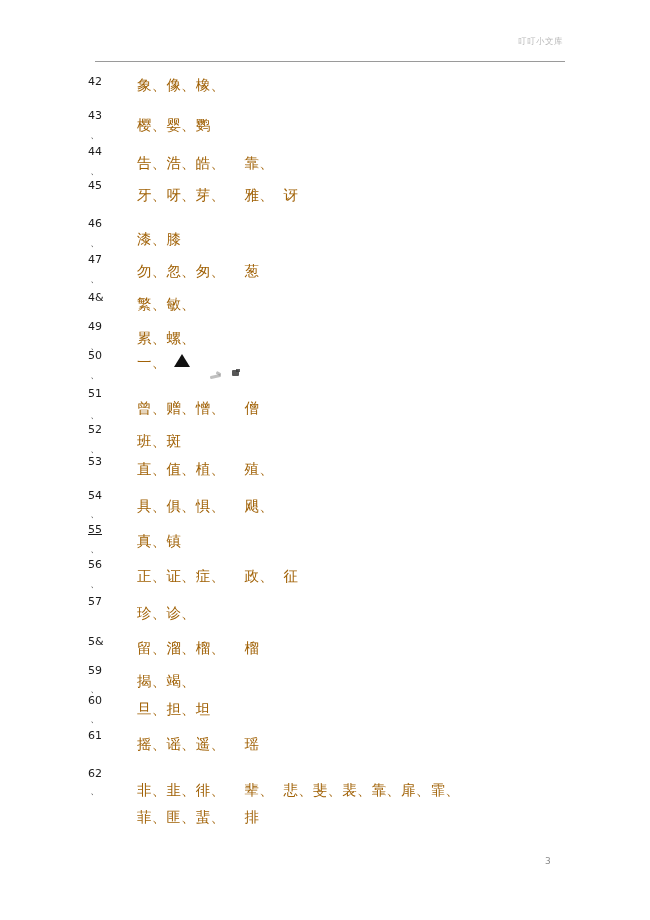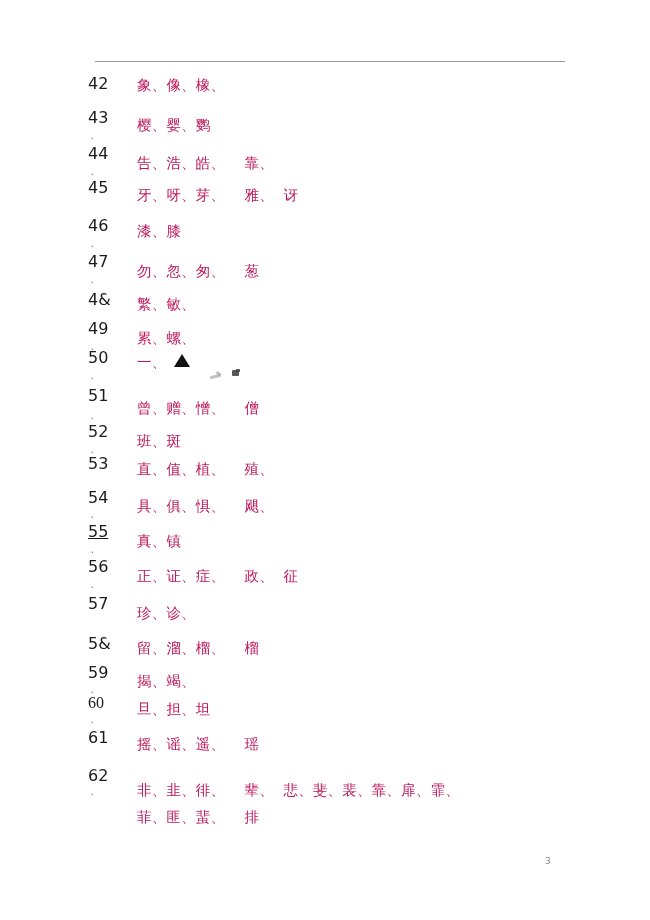--- a/index.html
+++ b/index.html
@@ -53,39 +53,39 @@
     width: 650px;
   }
   .row {
     position: relative;
     width: 650px;
   }
   .num {
     position: absolute;
     left: 88px;
     font-family: "DejaVu Sans", sans-serif;
-    font-size: 16px;
+    font-size: 11px;
     color: #1b1b1b;
     line-height: 1;
     white-space: nowrap;
   }
   .num-dun {
     position: absolute;
     left: 90px;
     font-family: "DejaVu Sans", sans-serif;
     font-size: 10px;
     color: #555;
     line-height: 1;
   }
   .chars {
     position: absolute;
     left: 137px;
     font-family: "DejaVu Sans", sans-serif;
     font-size: 14.5px;
-    color: #be185d;
+    color: #a16207;
     line-height: 1;
     white-space: pre;
     letter-spacing: 0.2px;
   }
   .chars.cont {
     left: 137px;
   }
   .tri {
     display: inline-block;
     width: 0;
@@ -116,20 +116,23 @@
     font-family: "DejaVu Sans", sans-serif;
     font-size: 9px;
     color: #8a8a8a;
   }
 </style>
 </head>
 <body>
 
 <div id="page">
 
+  <div class="header-area">
+    <div class="watermark">叮叮小文库</div>
+  </div>
   <div class="header-rule"></div>
 
   <div class="list" id="list-root">
       <div class="row">
         <div class="num" style="top: 8px;">42</div>
         <div class="chars" style="top: 10px;">象、像、橡、</div>
       </div>
       <div class="row">
         <div class="num" style="top: 42px;">43</div>
         <div class="num-dun" style="top: 62px;">、</div>
@@ -140,21 +143,21 @@
         <div class="num-dun" style="top: 98px;">、</div>
         <div class="chars" style="top: 88px;">告、浩、皓、    靠、</div>
       </div>
       <div class="row">
         <div class="num" style="top: 112px;">45</div>
         <div class="chars" style="top: 120px; text-align: center;">牙、呀、芽、    雅、  讶</div>
       </div>
       <div class="row">
         <div class="num" style="top: 150px;">46</div>
         <div class="num-dun" style="top: 170px;">、</div>
-        <div class="chars" style="top: 156px; text-align: right;">漆、膝</div>
+        <div class="chars" style="top: 164px; text-align: right;">漆、膝</div>
       </div>
       <div class="row">
         <div class="num" style="top: 186px;">47</div>
         <div class="num-dun" style="top: 206px;">、</div>
         <div class="chars" style="top: 196px;">勿、忽、匆、    葱</div>
       </div>
       <div class="row">
         <div class="num" style="top: 224px;">4&amp;</div>
         <div class="chars" style="top: 229px;">繁、敏、</div>
       </div>
@@ -205,21 +208,21 @@
       <div class="row">
         <div class="num" style="top: 568px;">5&amp;</div>
         <div class="chars" style="top: 573px;">留、溜、榴、    榴</div>
       </div>
       <div class="row">
         <div class="num" style="top: 597px;">59</div>
         <div class="num-dun" style="top: 616px;">、</div>
         <div class="chars" style="top: 606px;">揭、竭、</div>
       </div>
       <div class="row">
-        <div class="num" style="top: 627px; font-family: Liberation Serif, serif;">60</div>
+        <div class="num" style="top: 627px;">60</div>
         <div class="num-dun" style="top: 646px;">、</div>
         <div class="chars" style="top: 634px;">旦、担、坦</div>
       </div>
       <div class="row">
         <div class="num" style="top: 662px;">61</div>
         <div class="chars" style="top: 669px;">摇、谣、遥、    瑶</div>
       </div>
       <div class="row">
         <div class="num" style="top: 700px;">62</div>
         <div class="num-dun" style="top: 718px;">、</div>

